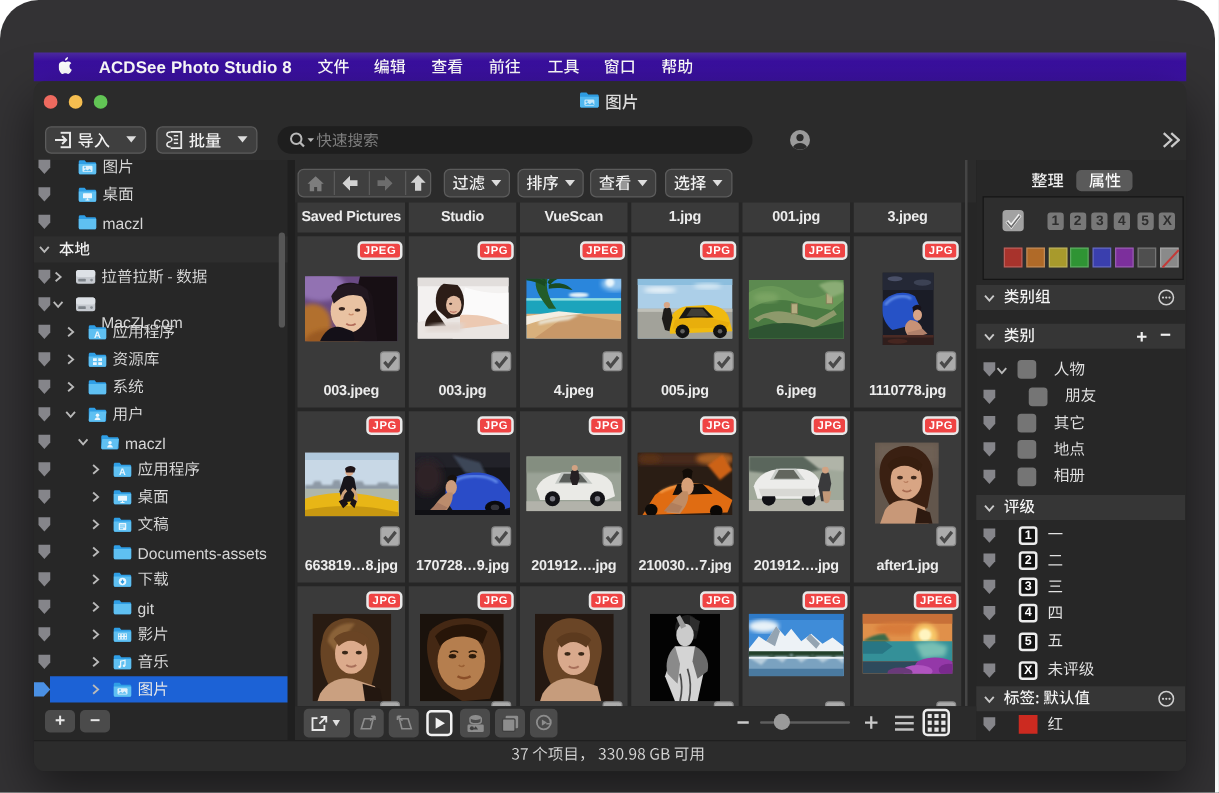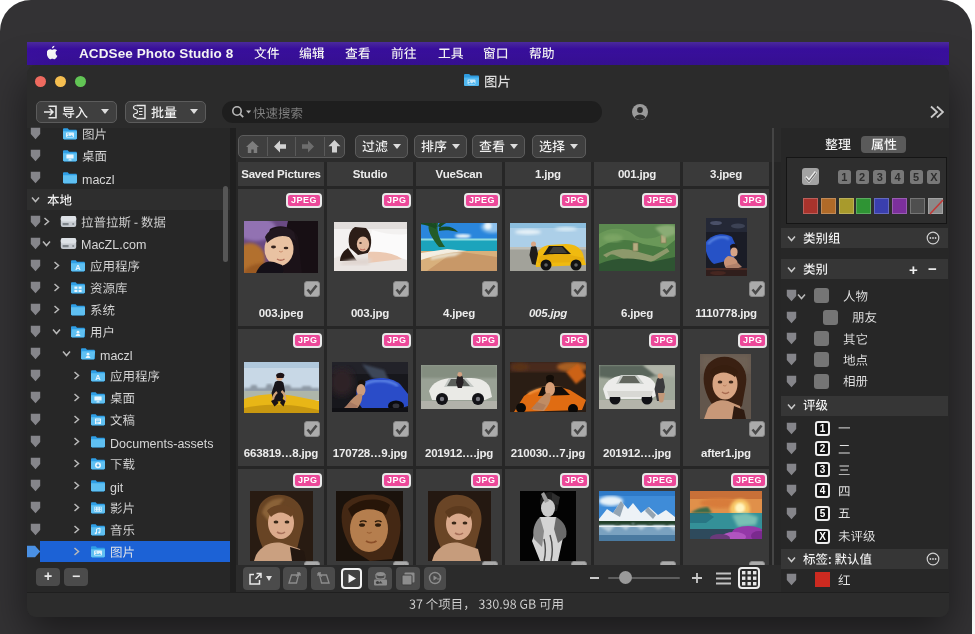--- a/index.html
+++ b/index.html
@@ -6,21 +6,21 @@
 .scr{position:absolute;left:0;top:0;width:972px;height:634px;background:#333234;border-radius:31px 31px 0 0;}
 .menubar{position:absolute;left:27px;top:42px;width:922px;height:23px;
 background:linear-gradient(#4c2b9e,#3a0fa0 30%,#3c12a2);}
 .mi{position:absolute;top:42px;height:23px;line-height:23px;color:#fff;font-weight:700;font-size:13.5px;letter-spacing:.1px;}
 .win{position:absolute;left:27px;top:65px;width:922px;height:552px;background:#2b2b2b;border-radius:9px;overflow:hidden;box-shadow:0 15px 40px rgba(0,0,0,.5);}
 .tl{position:absolute;top:75.5px;width:11px;height:11px;border-radius:50%;}
 .btn{position:absolute;background:#3f3f3f;border:1px solid #5c5c5c;border-radius:5px;box-sizing:border-box;}
 .tri{display:inline-block;width:0;height:0;border-left:4px solid transparent;border-right:4px solid transparent;border-top:5px solid #ddd;}
 .sel{background:#1c62d6;}
 .tile{position:absolute;background:#3a3a3a;width:86px;}
-.badge{position:absolute;border:2px solid #e9e9e9;border-radius:4px;background:#ec4899;color:#fff;
+.badge{position:absolute;border:2px solid #e9e9e9;border-radius:4px;background:#ef4444;color:#fff;
 font-size:9px;font-weight:700;line-height:9px;padding:1px 3px;letter-spacing:.5px;}
 .cap{position:absolute;width:86px;text-align:center;color:#ececec;font-size:11.5px;font-weight:700;white-space:nowrap;letter-spacing:-.2px;}
 .cb{position:absolute;width:16px;height:16px;background:#ababab;border-radius:3px;border:1px solid #8a8a8a;box-sizing:border-box;}
 .pcb{position:absolute;width:15px;height:15px;background:#757575;border-radius:3px;}
 .ph{position:absolute;}
 .hdr{position:absolute;left:781px;width:167px;height:20px;background:#363636;}
 .fbtn{position:absolute;background:#4b4b4b;border-radius:4px;}
 </style></head><body>
 <div class="scr"></div>
 <div class="menubar"></div>
@@ -183,21 +183,21 @@
       </svg>
       <svg class="ab" style="left:42px;top:239.0px" width="9" height="9" viewBox="0 0 9 9">
         <path d="M1 2.5l3.5 4L8 2.5" fill="none" stroke="#b9b9b9" stroke-width="1.5"></path>
       </svg>
       <svg class="ab" style="left:60px;top:237.0px" width="17" height="13" viewBox="0 0 17 13">
 <rect x=".8" y="1" width="15.4" height="11" rx="2" fill="#c6cad0"></rect>
         <rect x=".8" y="1" width="15.4" height="5.5" rx="2" fill="#dde1e6"></rect>
 <rect x="2.6" y="8" width="6" height="2.2" rx=".5" fill="#7e848a"></rect>
         <circle cx="13.2" cy="9" r="1.1" fill="#888e94"></circle>
       </svg>
-      <div class="ab" style="left:81px;top:235px;text-align:right;"><span style="color:#d6d6d6;font-size:12.5px;line-height:16px;">MacZL.com</span></div>
+      <div class="ab" style="left:81px;top:249px;text-align:right;"><span style="color:#d6d6d6;font-size:12.5px;line-height:16px;">MacZL.com</span></div>
       <svg class="ab" style="left:30px;top:259.0px" width="11" height="13" viewBox="0 0 11 13">
         <path d="M.8.8h9.4v6.2L5.5 12.2.8 7z" fill="#85858a"></path>
       </svg>
       <svg class="ab" style="left:52px;top:261.0px" width="9" height="9" viewBox="0 0 9 9">
         <path d="M2.5 1l4 3.5-4 3.5" fill="none" stroke="#b9b9b9" stroke-width="1.5"></path>
       </svg>
       <svg class="ab" style="left:70px;top:259.0px" width="16" height="13" viewBox="0 0 16 13">
         <path fill="#2f9fe6" d="M1 2.4c0-.7.5-1.2 1.1-1.2h3.6l1.3 1.5h6.8c.6 0 1.1.5 1.1 1.1v7.4c0 .7-.5 1.2-1.1 1.2H2.1c-.6 0-1.1-.5-1.1-1.2z"></path>
         <path fill="#5fc0f2" d="M1 4.2h14v6.9c0 .7-.5 1.2-1.1 1.2H2.1c-.6 0-1.1-.5-1.1-1.2z"></path>
         <text x="8" y="11" font-size="7.5" font-weight="bold" fill="#eaf6fd" text-anchor="middle" font-family="Liberation Sans">A</text>
@@ -549,21 +549,21 @@
               <circle cx="66" cy="42" r="1.8" fill="#606060"></circle>
 <path d="M21 24c2-1.4 4.5-1.4 5.5 0l1.5 7-2.5 11-3.5-1-2.5-9z" fill="#1e1c1a"></path>
 <circle cx="23.5" cy="21" r="2.5" fill="#d8a686"></circle>
             </svg>
           </div>
           <div class="cb" style="left:571px;top:281px;">
             <svg width="14" height="14" viewBox="0 0 14 14" style="position:absolute;left:0px;top:0px">
               <path d="M2.5 7.5l3 3.5 6-7.5" fill="none" stroke="#4a4a4a" stroke-width="2.6"></path>
             </svg>
           </div>
-          <div class="cap" style="left:505px;top:307px;font-style:italic;">005.jpg</div>
+          <div class="cap" style="left:505px;top:307px;">005.jpg</div>
           <div class="tile" style="left:594px;top:189px;height:137px;"></div>
           <div class="badge" style="left:642px;top:193px;width:26px;text-align:center;">JPEG</div>
           <div class="ab" style="left:599px;top:224px;">
             <svg class="ph" width="76" height="47" viewBox="0 0 76 47" preserveAspectRatio="none">
               <rect width="76" height="47" fill="#5c8a50"></rect>
 <path d="M0 10C12 2 26 4 34 10s20 6 30 0l12-6v43H0z" fill="#6a9858"></path>
 <path d="M0 24c14-10 30-10 44-4l22 4 10-8v31H0z" fill="#4a7a42"></path>
 <path d="M4 31c10-6 20-8 32-4l18 5 14-8 2.5 3.5-15 9c-12 4-24 2-34-3s-10-3-14 0z" fill="#aaa67e" opacity=".7"></path>
 <rect x="34" y="19" width="5" height="8" fill="#b4ac80" stroke="#847e58" stroke-width=".7"></rect>
 <rect x="62" y="11" width="5" height="8" fill="#b4ac80" stroke="#847e58" stroke-width=".7"></rect>

